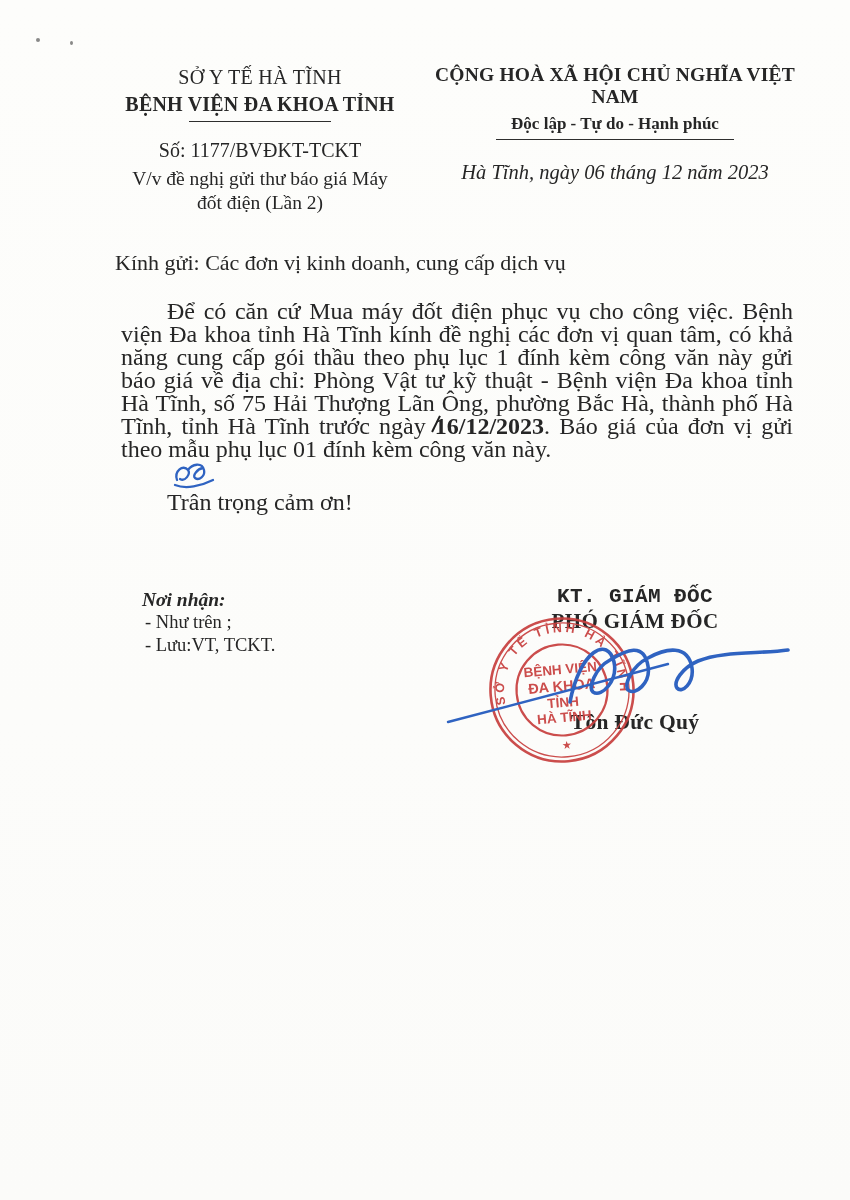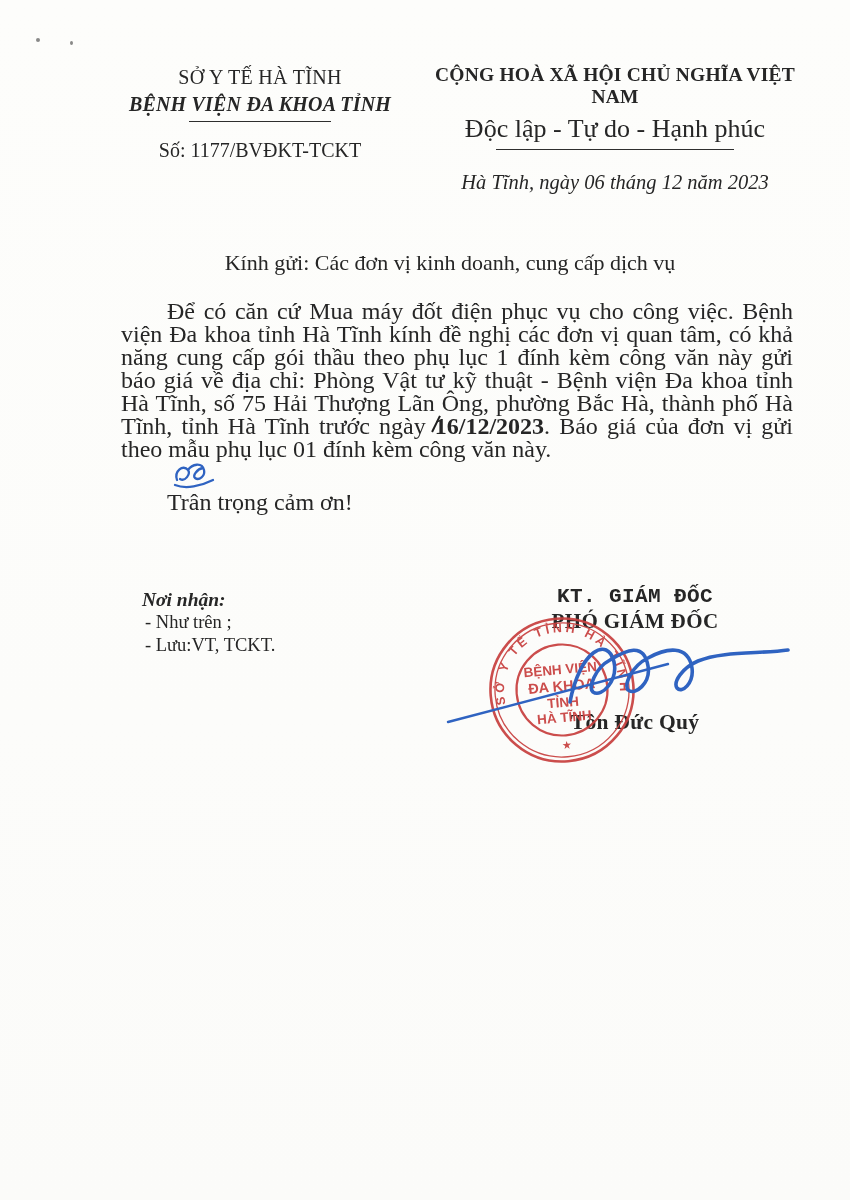--- a/index.html
+++ b/index.html
@@ -9,33 +9,33 @@
     background:linear-gradient(180deg,#fdfdfb 0%,#fcfcfa 60%,#fbfbf9 100%);
     font-family:"Liberation Serif","DejaVu Serif",serif;
     color:#262626;
     overflow:hidden;
   }
   .speck{position:absolute;background:#6b6b6b;border-radius:50%;opacity:.8;}
 
   
   .hdr-left{position:absolute;left:110px;top:66px;width:300px;text-align:center;}
   .hdr-left .parent{font-size:20px;letter-spacing:.3px;}
-  .hdr-left .org{font-size:20px;font-weight:bold;margin-top:4px;letter-spacing:.2px;font-style:italic;}
+  .hdr-left .org{font-size:20px;font-weight:bold;margin-top:4px;letter-spacing:.2px;}
   .hdr-left .rule{width:142px;border-top:1.7px solid #2e2e2e;margin:5px auto 0;}
   .hdr-left .docnum{font-size:20px;margin-top:17px;}
   .hdr-left .subject{font-size:19.5px;line-height:23.5px;margin-top:5px;}
 
   
   .hdr-right{position:absolute;left:415px;top:64px;width:400px;text-align:center;}
   .hdr-right .nat1{font-size:19.5px;font-weight:bold;letter-spacing:.2px;}
-  .hdr-right .nat2{font-size:26px;font-weight:normal;margin-top:6px;}
+  .hdr-right .nat2{font-size:17px;font-weight:bold;margin-top:6px;}
   .hdr-right .rule{width:238px;border-top:1.9px solid #2e2e2e;margin:5px auto 0;}
   .hdr-right .date{font-size:20.5px;font-style:italic;margin-top:21px;}
 
-  .salutation{position:absolute;left:115px;top:250px;width:670px;text-align:center;font-size:22px;}
+  .salutation{position:absolute;left:115px;top:250px;width:670px;font-size:22px;}
 
   .body-text{position:absolute;left:121px;top:300px;width:672px;font-size:24px;line-height:23px;text-align:justify;}
   .body-text p{margin:0;text-indent:46px;}
   .deadline{position:relative;font-weight:bold;}
   .deadline::before{content:"";position:absolute;left:0px;top:2px;width:2.2px;height:18px;background:#1d1d1d;transform:rotate(26deg);}
   .initials-svg{display:inline-block;vertical-align:-8px;margin-left:5px;}
 
   .recipients{position:absolute;left:142px;top:589px;}
   .recipients .label{font-size:19.5px;font-weight:bold;font-style:italic;}
   .recipients .item{font-size:18.5px;line-height:22.5px;padding-left:3px;}
@@ -56,20 +56,24 @@
 <div class="page">
 
   <div class="speck" style="left:36px;top:38px;width:4px;height:4px;"></div>
   <div class="speck" style="left:70px;top:41px;width:3px;height:4px;"></div>
 
   <div class="hdr-left">
     <div class="parent">SỞ Y TẾ HÀ TĨNH</div>
     <div class="org">BỆNH VIỆN ĐA KHOA TỈNH</div>
     <div class="rule"></div>
     <div class="docnum">Số: 1177/BVĐKT-TCKT</div>
+    <div class="subject">
+      <div>V/v đề nghị gửi thư báo giá Máy</div>
+      <div>đốt điện (Lần 2)</div>
+    </div>
   </div>
 
   <div class="hdr-right">
     <div class="nat1">CỘNG HOÀ XÃ HỘI CHỦ NGHĨA VIỆT NAM</div>
     <div class="nat2">Độc lập - Tự do - Hạnh phúc</div>
     <div class="rule"></div>
     <div class="date">Hà Tĩnh, ngày 06 tháng 12 năm 2023</div>
   </div>
 
   <div class="salutation">Kính gửi: Các đơn vị kinh doanh, cung cấp dịch vụ</div>

